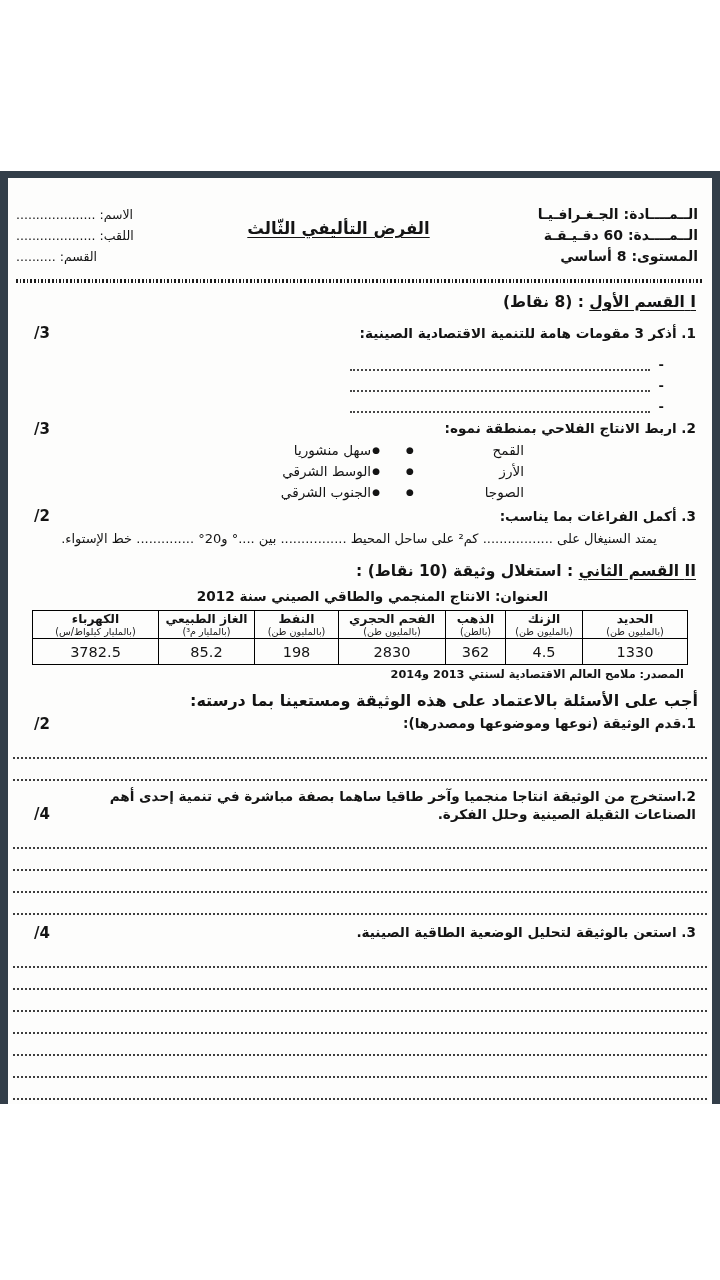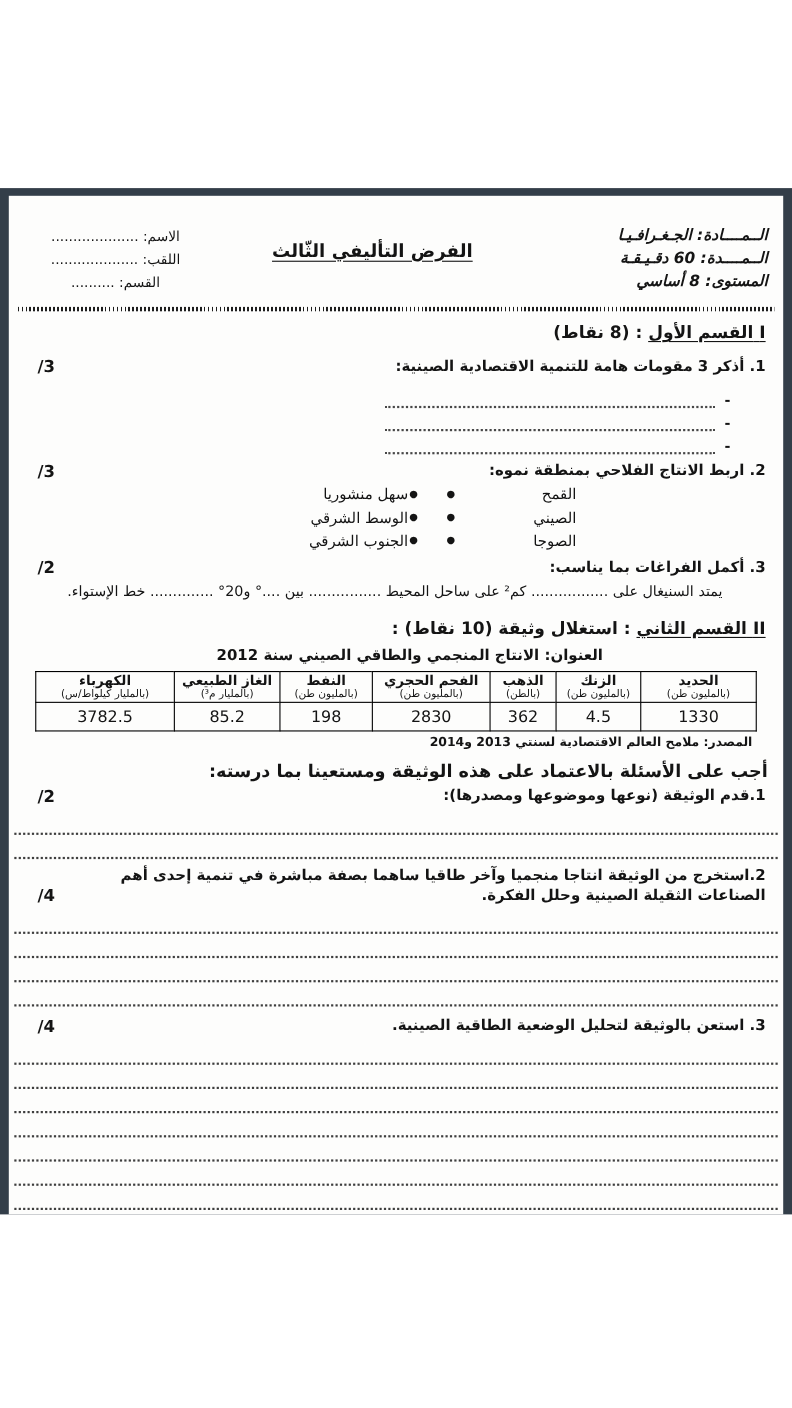--- a/index.html
+++ b/index.html
@@ -7,24 +7,24 @@
     width:720px;height:1280px;position:relative;background:#ffffff;
     font-family:"DejaVu Sans", sans-serif;color:#141414;
   }
   .backdrop{position:absolute;left:0;top:171px;width:720px;height:933px;background:#333e49;}
   .page{
     position:absolute;left:8px;top:178px;width:704px;height:926px;
     background:#fdfdfc;direction:rtl;overflow:hidden;
   }
   
   .header{display:flex;padding:26px 14px 0 8px;}
-  .info{width:215px;font-weight:bold;font-size:14px;line-height:1.5;white-space:nowrap;font-style:italic;}
+  .info{width:215px;font-weight:bold;font-size:14px;line-height:1.5;white-space:nowrap;}
   .title-wrap{flex:1;text-align:center;padding-top:15px;}
   .main-title{font-size:16.5px;font-weight:bold;text-decoration:underline;text-underline-offset:3px;}
-  .names{width:178px;font-size:12.5px;line-height:1.68;text-align:center;white-space:nowrap;}
+  .names{width:178px;font-size:12.5px;line-height:1.68;text-align:left;white-space:nowrap;}
   .sep{margin:12px 8px 0;height:4px;
        background:repeating-linear-gradient(90deg,#1d1d1d 0 1.6px,transparent 1.6px 3.6px);}
   
   .sec-head{margin:10px 16px 0 16px;font-size:15.5px;font-weight:bold;height:21px;}
   .u{text-decoration:underline;text-underline-offset:3px;}
   .qrow{display:flex;justify-content:space-between;align-items:flex-end;margin:10px 16px 0 26px;}
   .qtext{font-weight:bold;font-size:13.6px;line-height:1.35;}
   .score{font-weight:bold;font-size:15px;direction:ltr;white-space:nowrap;margin-right:12px;}
   
   .blines{margin:8px 48px 0 0;}
@@ -103,21 +103,21 @@
     <span class="qtext">2. اربط الانتاج الفلاحي بمنطقة نموه:</span>
     <span class="score">/3</span>
   </div>
   <div class="match">
     <div class="mcolA">
       <div class="mrowA">
           <span>القمح</span>
           <span class="bullet">●</span>
         </div>
       <div class="mrowA">
-          <span>الصيني</span>
+          <span>الأرز</span>
           <span class="bullet">●</span>
         </div>
       <div class="mrowA">
           <span>الصوجا</span>
           <span class="bullet">●</span>
         </div>
     </div>
     <div class="mcolB">
       <div class="mrowB">
           <span class="bullet">●</span>

